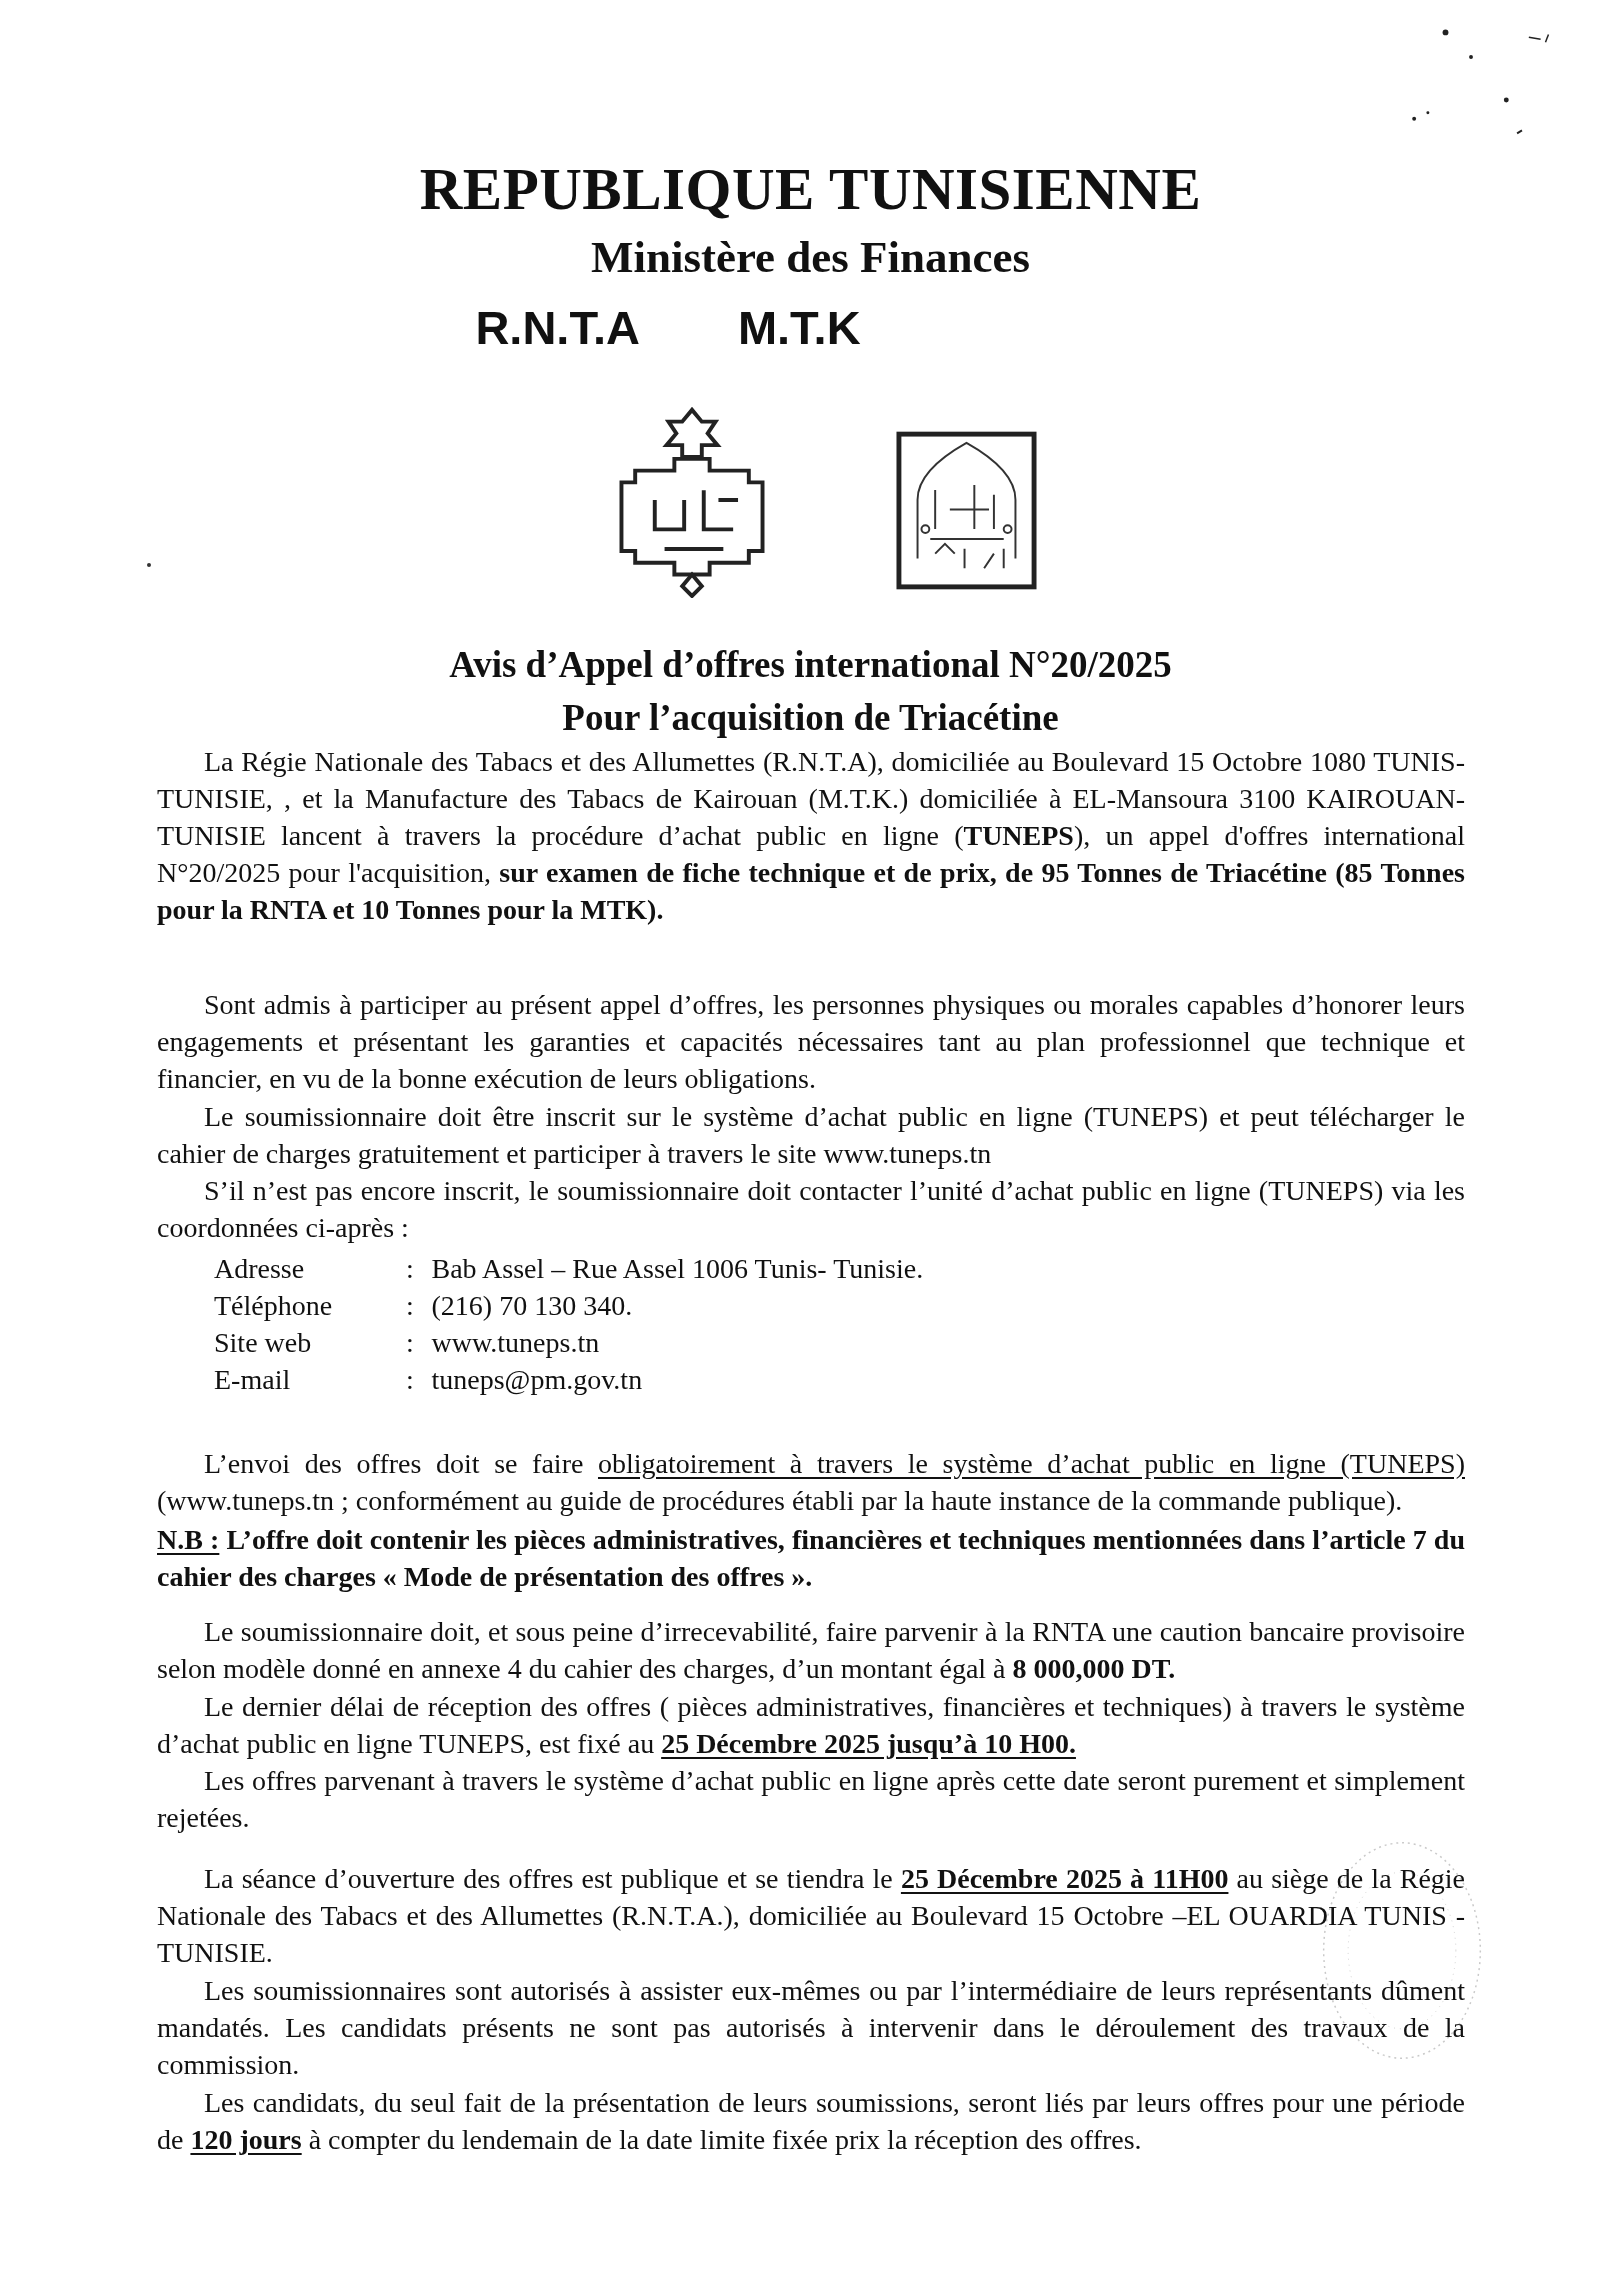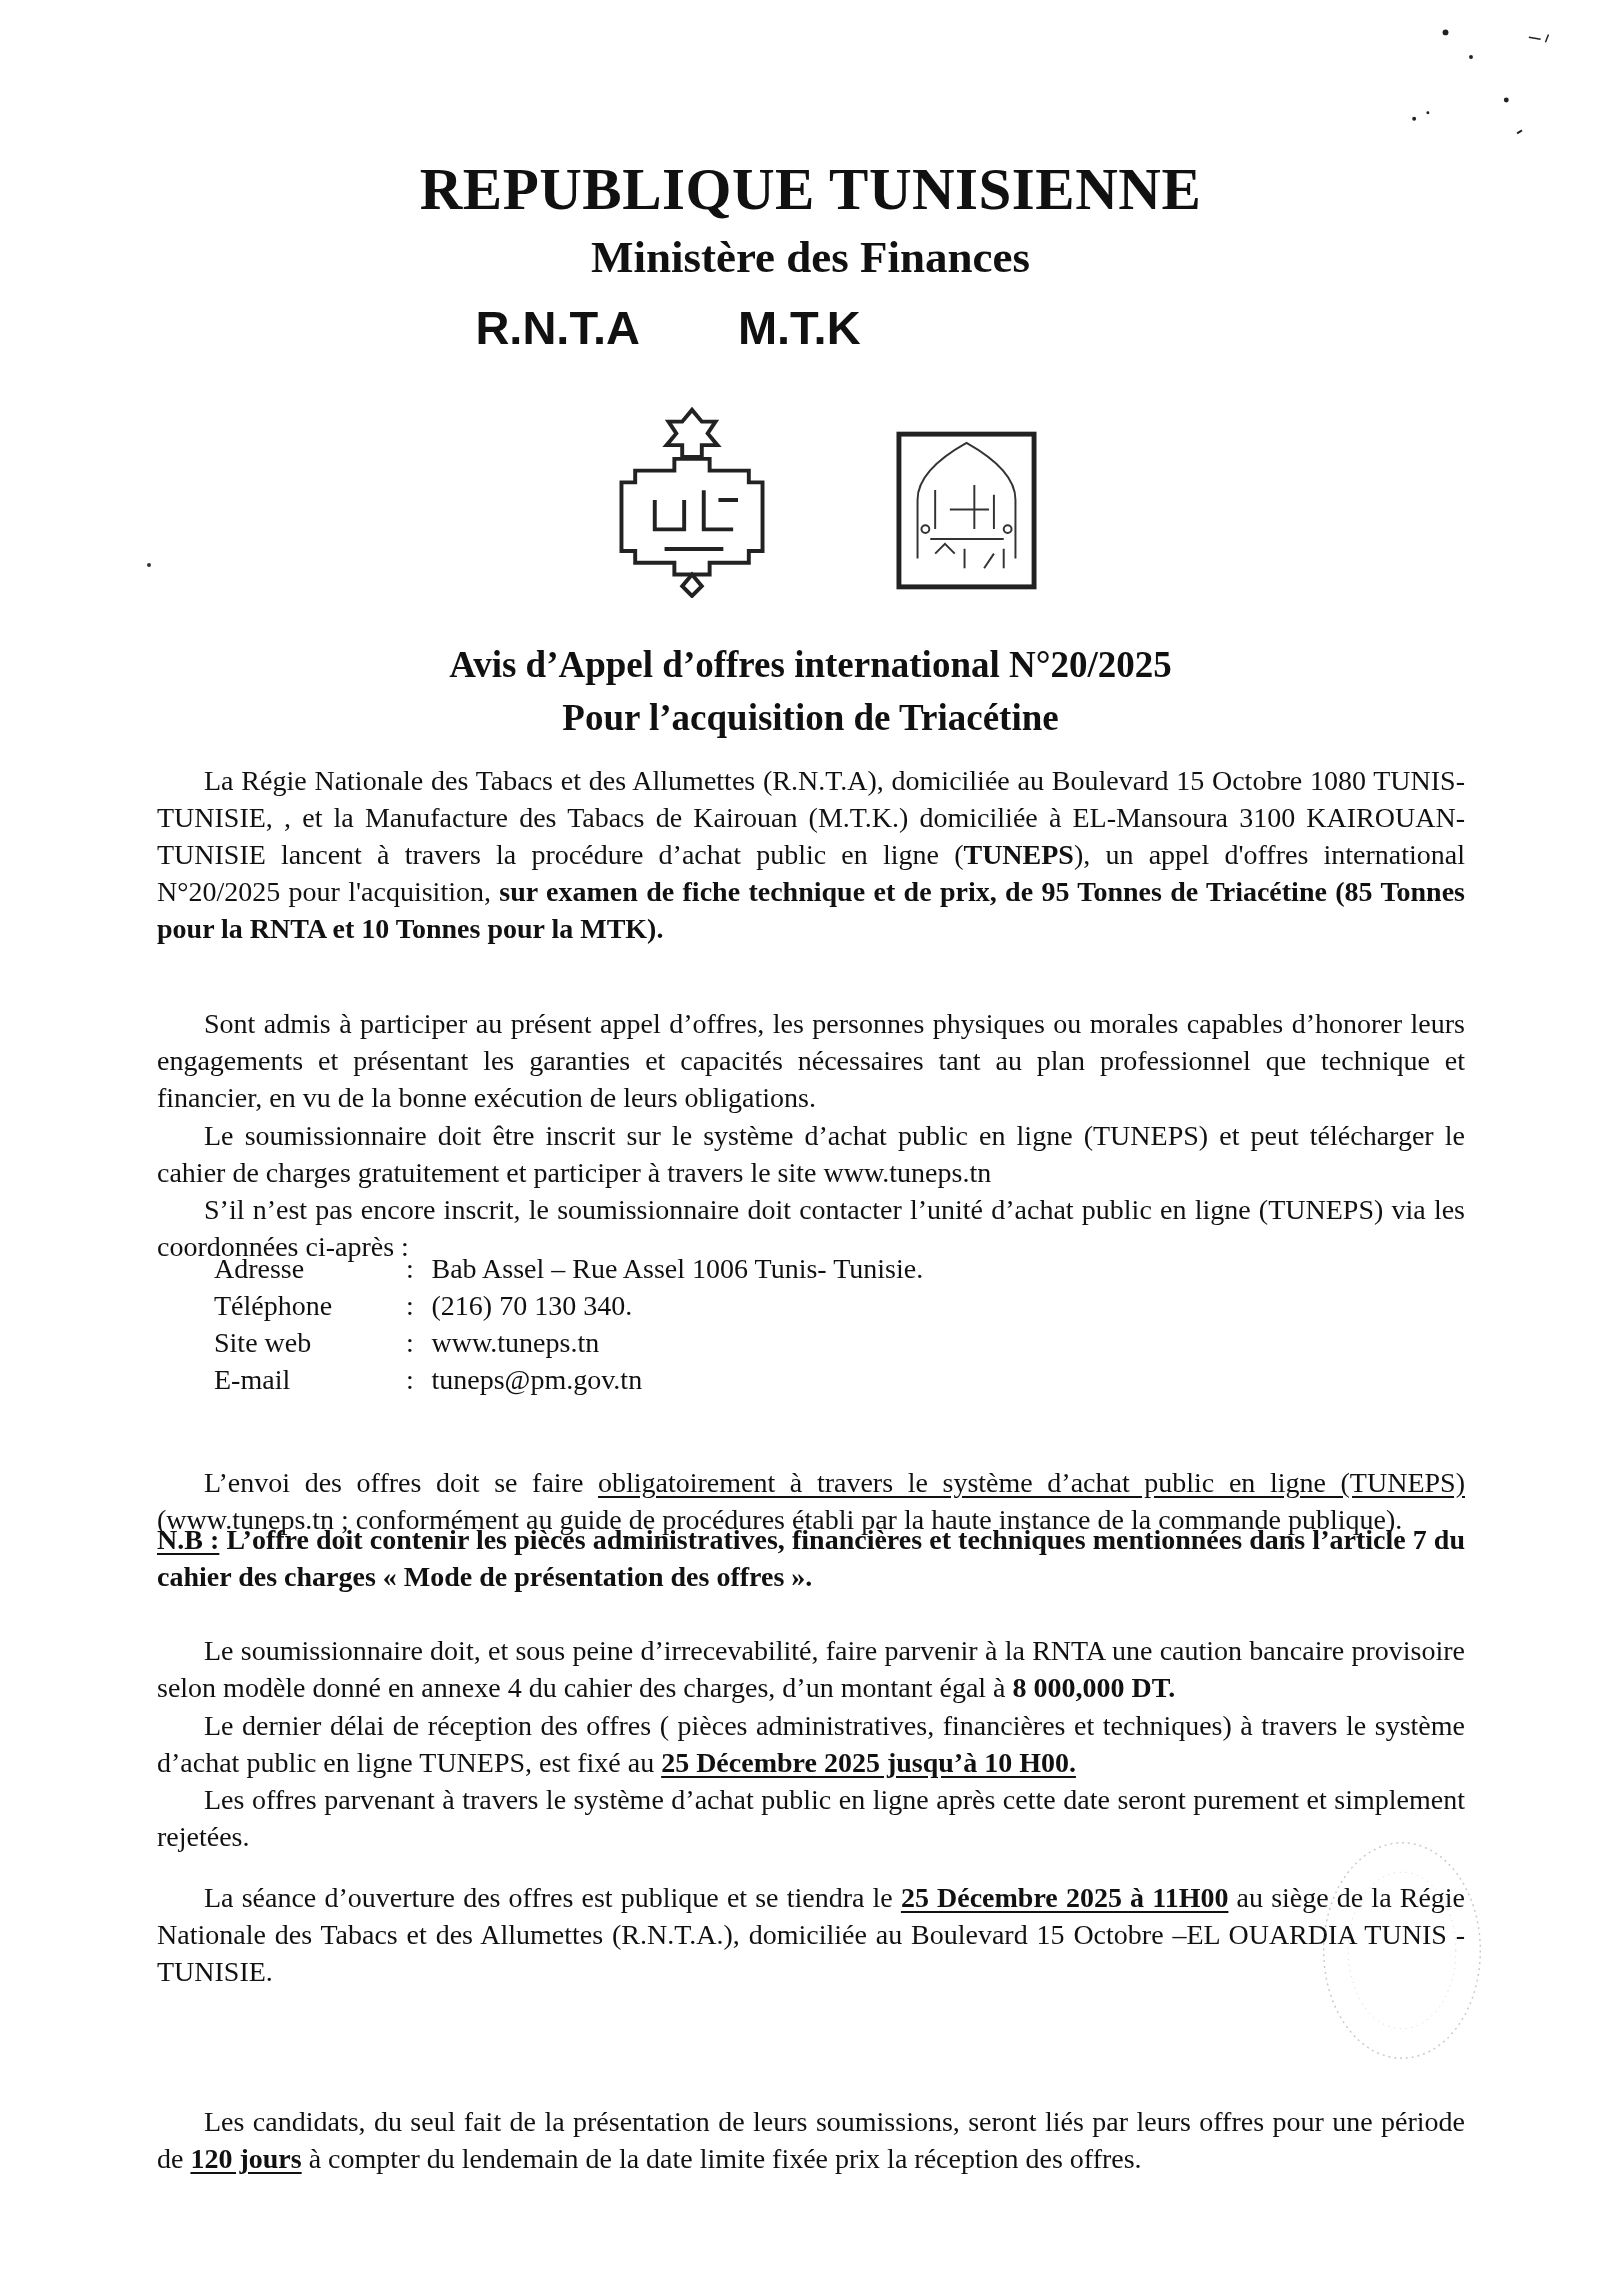--- a/index.html
+++ b/index.html
@@ -31,21 +31,21 @@
       position: absolute; left: 0; width: 1621px; text-align: center;
       font-weight: bold; font-size: 37px;
     }
     .t1 { top: 643px; }
     .t2 { top: 696px; }
 
     .body-text {
       position: absolute; left: 157px; width: 1308px;
       font-size: 28px; line-height: 37px; text-align: justify;
     }
-    .indent { text-indent: 47px; margin-top: 19px; }
+    .indent { text-indent: 47px; }
     .b { font-weight: bold; }
     .u { text-decoration: underline; text-underline-offset: 3.9px; }
 
     .contact-table { position: absolute; left: 214px; top: 1250px; font-size: 28px; line-height: 37px; }
     .contact-row { display: flex; }
     .contact-label { width: 192px; }
     .contact-sep { width: 25.5px; }
 
     .stamp { position: absolute; left: 1304px; top: 1833px; width: 196px; height: 235px; opacity: 0.35; }
     .specks { position: absolute; left: 1372px; top: 0; width: 249px; height: 157px; }
@@ -142,20 +142,21 @@
   <div class="body-text indent" style="top:1688px;">
     <span>Le dernier délai de réception des offres ( pièces administratives, financières et techniques) à travers le système d’achat public en ligne TUNEPS, est fixé au </span><span class="b u">25 Décembre 2025 jusqu’à 10 H00.</span>
   </div>
 
   <div class="body-text indent" style="top:1762px;">Les offres parvenant à travers le système d’achat public en ligne après cette date seront purement et simplement rejetées.</div>
 
   <div class="body-text indent" style="top:1860px;">
     <span>La séance d’ouverture des offres est publique et se tiendra le </span><span class="b u">25 Décembre 2025 à 11H00</span><span> au siège de la Régie Nationale des Tabacs et des Allumettes (R.N.T.A.), domiciliée au Boulevard 15 Octobre –EL OUARDIA TUNIS -TUNISIE.</span>
   </div>
 
+  <div class="body-text indent" style="top:1972px;">Les soumissionnaires sont autorisés à assister eux-mêmes ou par l’intermédiaire de leurs représentants dûment mandatés. Les candidats présents ne sont pas autorisés à intervenir dans le déroulement des travaux de la commission.</div>
 
   <div class="body-text indent" style="top:2084px;">
     <span>Les candidats, du seul fait de la présentation de leurs soumissions, seront liés par leurs offres pour une période de </span><span class="b u">120 jours</span><span> à compter du lendemain de la date limite fixée prix la réception des offres.</span>
   </div>
 
   <svg class="stamp" viewBox="0 0 200 240">
     <ellipse cx="100" cy="120" rx="80" ry="110" fill="none" stroke="#666" stroke-width="1.5" stroke-dasharray="2 4"></ellipse>
     <ellipse cx="100" cy="120" rx="55" ry="80" fill="none" stroke="#777" stroke-width="1" stroke-dasharray="1 5"></ellipse>
   </svg>
 </div>

